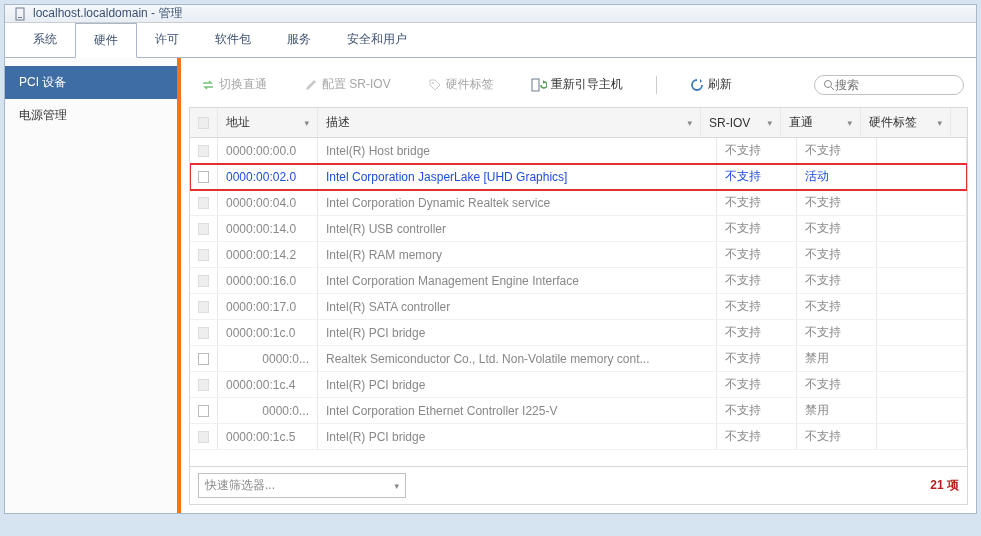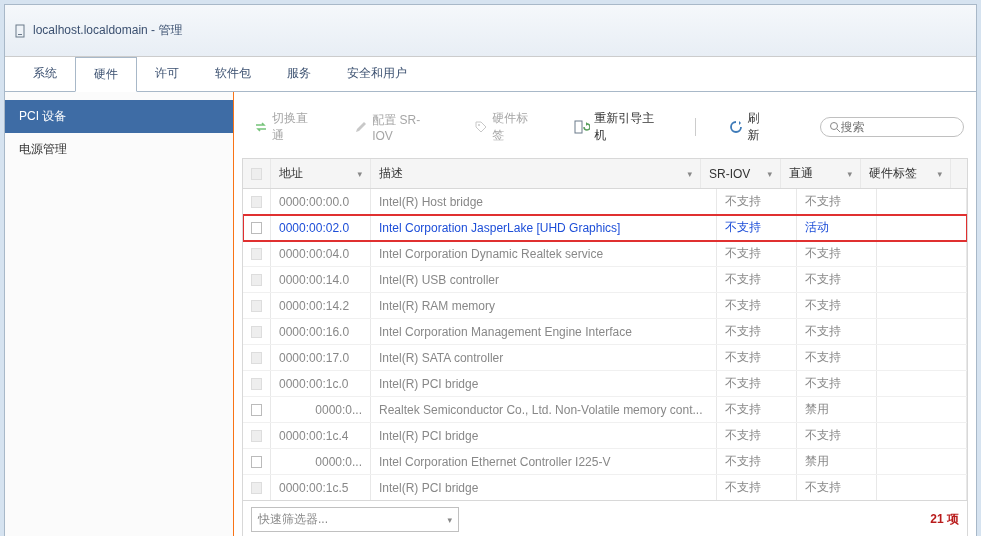--- a/index.html
+++ b/index.html
@@ -1,25 +1,25 @@
 <!DOCTYPE html>
 <html><head>
   <meta charset="utf-8">
   <style>
     * { margin: 0; padding: 0; box-sizing: border-box; font-family: Arial, "Microsoft YaHei", sans-serif; }
     body { background: #d6e3f0; font-size: 12px; color: #333; }
     .window { background: #fff; border: 1px solid #a8b8c8; margin: 4px; }
-    .titlebar { display: flex; align-items: center; padding: 17px 8px; background: linear-gradient(#f5f8fb, #e8eef5); border-bottom: 1px solid #ccc; }
+    .titlebar { display: flex; align-items: center; padding: 0 8px; background: linear-gradient(#f5f8fb, #e8eef5); border-bottom: 1px solid #ccc; }
     .titlebar svg { margin-right: 6px; }
     .titlebar-text { color: #3b5070; font-size: 12px; }
     .tabs { display: flex; border-bottom: 1px solid #a8b8c8; padding: 0 10px; background: #fff; }
     .tab { padding: 8px 18px; cursor: pointer; color: #3b5070; position: relative; }
     .tab.active { border: 1px solid #a8b8c8; border-bottom: 1px solid #fff; margin-bottom: -1px; background: #fff; }
     .main-area { display: flex; height: 455px; }
-    .sidebar { width: 229px; background: #fbfbfb; border-right: 1px solid #f97316; padding-top: 8px; }
+    .sidebar { width: 176px; background: #fbfbfb; border-right: 4px solid #f97316; padding-top: 8px; }
     .sidebar-item { padding: 8px 14px; cursor: pointer; color: #333; }
     .sidebar-item.active { background: #3e6ca5; color: #fff; }
     .content { flex: 1; display: flex; flex-direction: column; padding: 8px; min-width: 0; }
     .toolbar { display: flex; align-items: center; padding: 6px 4px 10px; gap: 21px; }
     .toolbar-btn { display: flex; align-items: center; gap: 4px; padding: 4px 8px; cursor: pointer; color: #a6a6a6; font-size: 12px; }
     .toolbar-btn.enabled { color: #333; }
     .toolbar-btn svg { flex-shrink: 0; }
     .toolbar-sep { width: 1px; height: 18px; background: #ccc; margin: 0 4px; }
     .toolbar-spacer { flex: 1; }
     .search-box { display: flex; align-items: center; border: 1px solid #c0c0c0; border-radius: 10px; padding: 2px 8px; width: 150px; }

